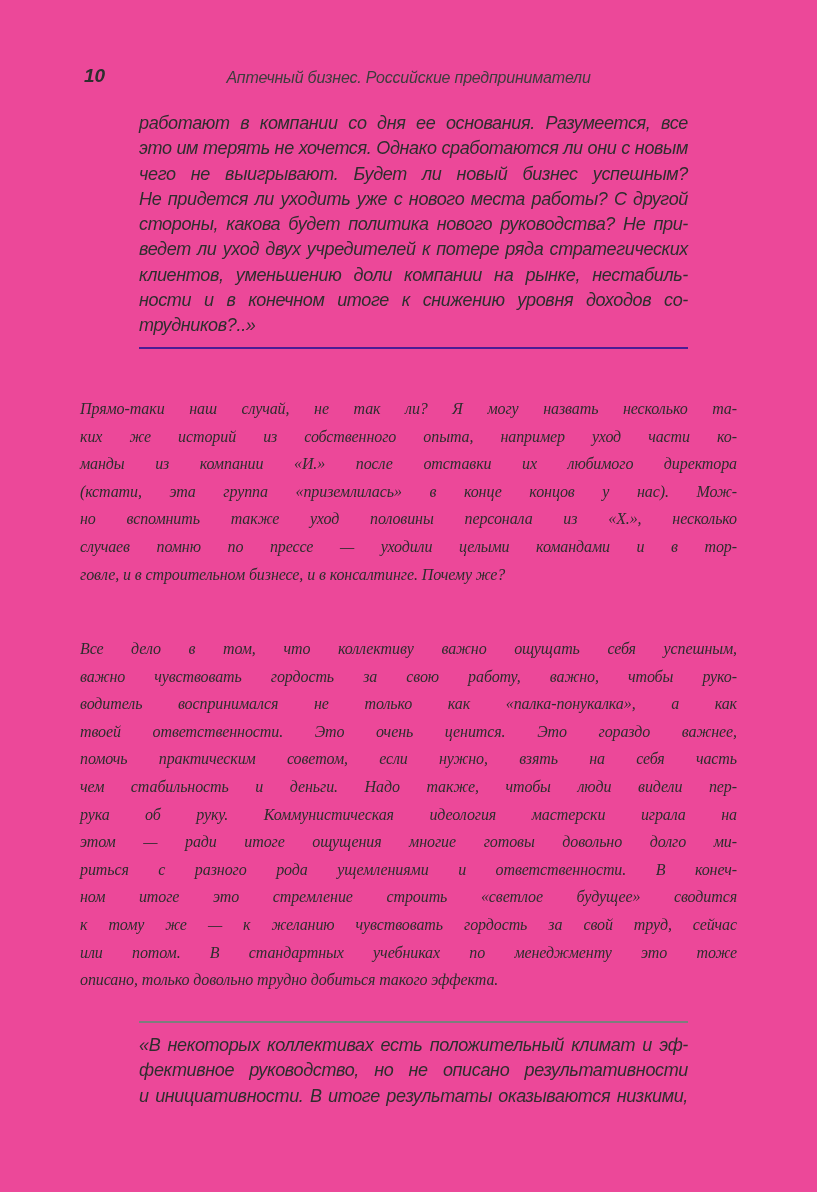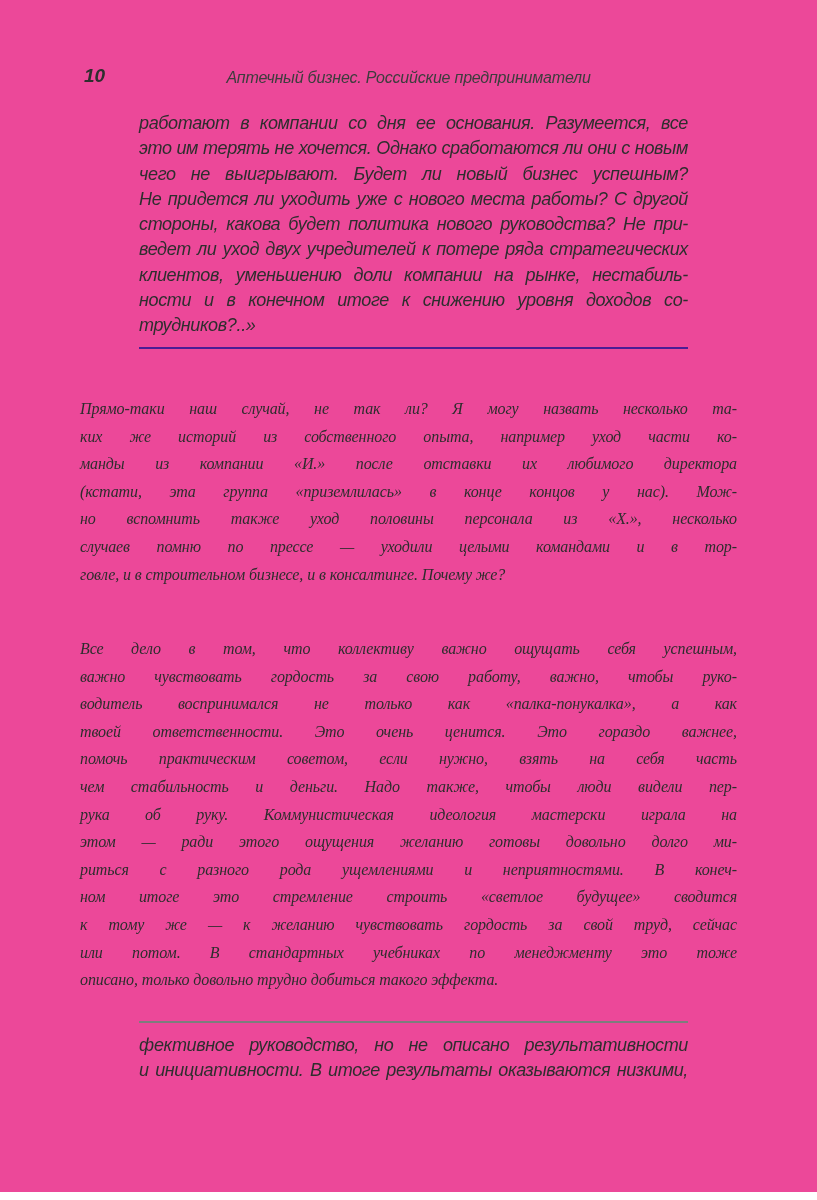--- a/index.html
+++ b/index.html
@@ -112,26 +112,27 @@
     </div>
 
   <div class="body-paragraph body-p2">
       <div class="tline">Все дело в том, что коллективу важно ощущать себя успешным,</div>
       <div class="tline">важно чувствовать гордость за свою работу, важно, чтобы руко-</div>
       <div class="tline">водитель воспринимался не только как «палка-понукалка», а как</div>
       <div class="tline">твоей ответственности. Это очень ценится. Это гораздо важнее,</div>
       <div class="tline">помочь практическим советом, если нужно, взять на себя часть</div>
       <div class="tline">чем стабильность и деньги. Надо также, чтобы люди видели пер-</div>
       <div class="tline">рука об руку. Коммунистическая идеология мастерски играла на</div>
-      <div class="tline">этом — ради этого ощущения желанию готовы довольно долго ми-</div>
-      <div class="tline">риться с разного рода ущемлениями и неприятностями. В конеч-</div>
+      <div class="tline">этом — ради итоге ощущения многие готовы довольно долго ми-</div>
+      <div class="tline">риться с разного рода ущемлениями и ответственности. В конеч-</div>
       <div class="tline">ном итоге это стремление строить «светлое будущее» сводится</div>
       <div class="tline">к тому же — к желанию чувствовать гордость за свой труд, сейчас</div>
       <div class="tline">или потом. В стандартных учебниках по менеджменту это тоже</div>
       <div class="tline tline-end">описано, только довольно трудно добиться такого эффекта.</div>
     </div>
 
   <div class="quote-block quote-bottom">
+      <div class="tline">«В некоторых коллективах есть положительный климат и эф-</div>
       <div class="tline">фективное руководство, но не описано результативности</div>
       <div class="tline">и инициативности. В итоге результаты оказываются низкими,</div>
     </div>
 
 </div>
 
 </body></html>

